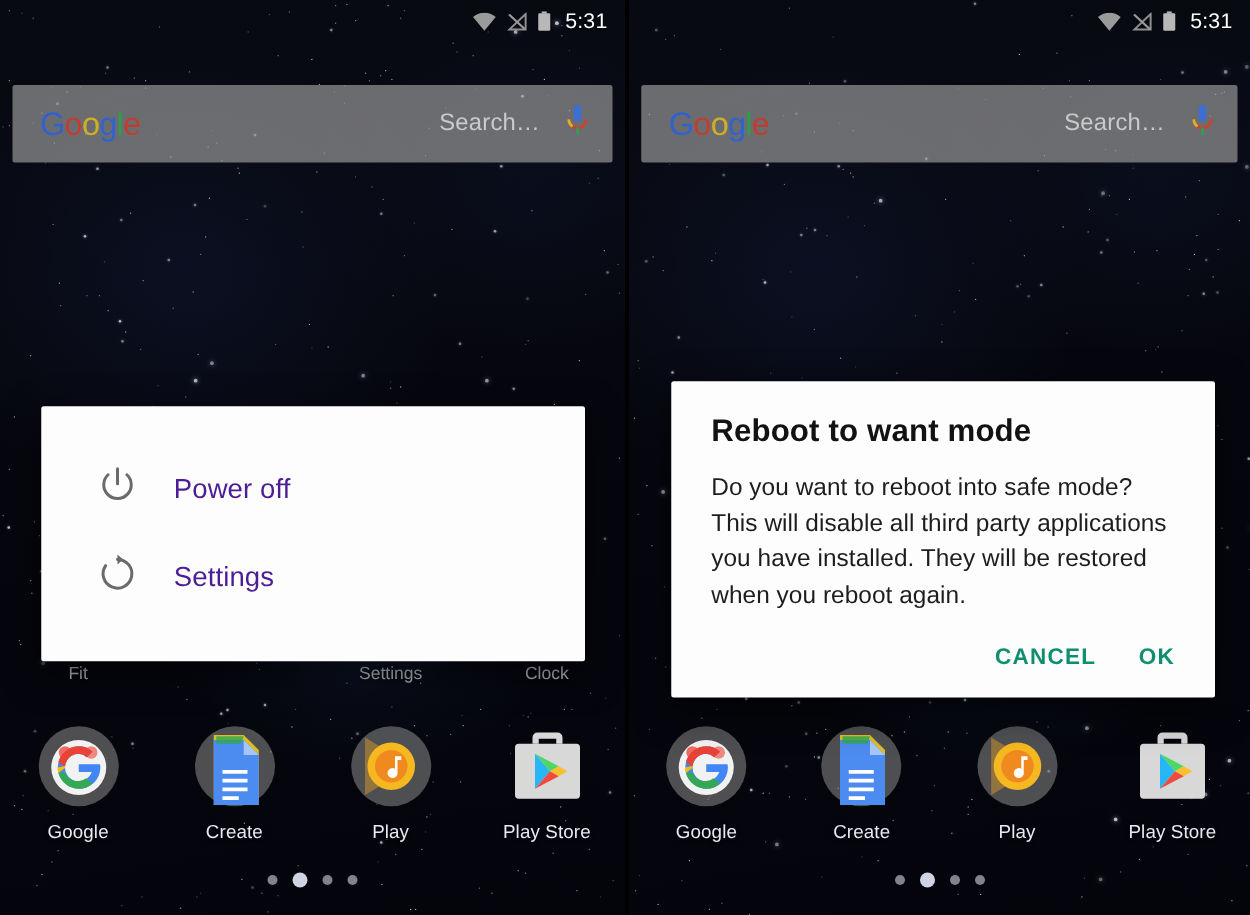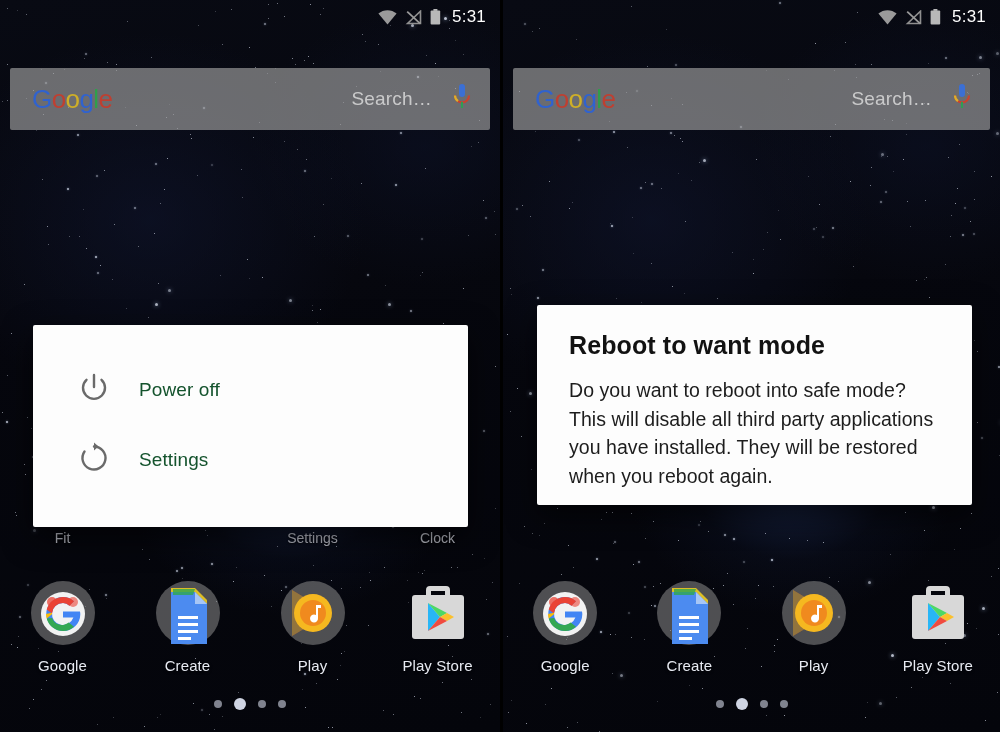--- a/index.html
+++ b/index.html
@@ -144,22 +144,22 @@
     box-shadow: 0 10px 30px rgba(0,0,0,.6);
     padding: 30px 0 32px;
     z-index: 10;
   }
   .pitem {
     display: flex; align-items: center;
     gap: 28px;
     padding: 16px 0 16px 44px;
   }
   .pitem .ptext {
-    font-size: 19px;
-    color: #14532d;
+    font-size: 22px;
+    color: #4c1d95;
     letter-spacing: .1px;
   }
 
   .reboot-dialog {
     position: absolute;
     left: 534px - 500px; top: 305px;
     width: 435px;
     background: #fdfdfd;
     border-radius: 2px;
     box-shadow: 0 10px 30px rgba(0,0,0,.6);
@@ -1135,16 +1135,20 @@
     <div class="dots">
       <b></b>
       <b class="active"></b>
       <b></b>
       <b></b>
     </div>
 
     <div class="reboot-dialog" style="left:34px; top:305px;">
       <div class="reboot-title">Reboot to want mode</div>
       <div class="reboot-body">Do you want to reboot into safe mode? This will disable all third party applications you have installed. They will be restored when you reboot again.</div>
+      <div class="reboot-actions">
+        <button class="act">CANCEL</button>
+        <button class="act">OK</button>
+      </div>
     </div>
   </div>
 
 </div>
 
 </body></html>

